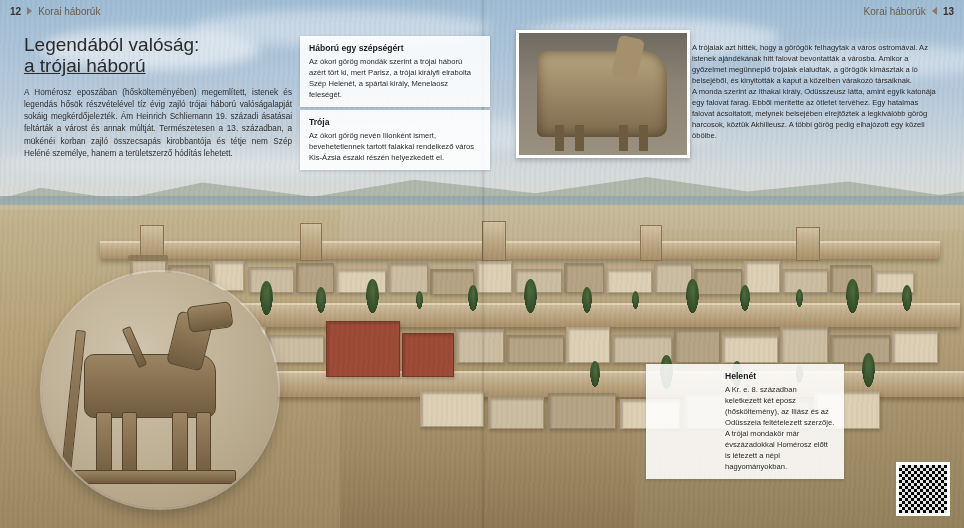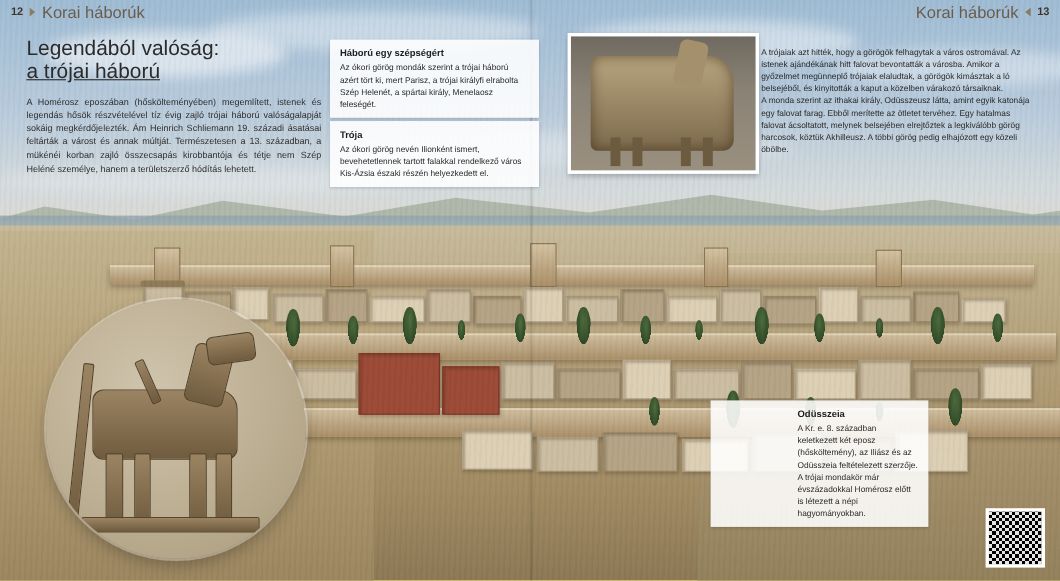--- a/index.html
+++ b/index.html
@@ -167,21 +167,21 @@
     font-size: 9px;
     color: #55493d;
   }
   .pnum {
     font-weight: bold;
     font-size: 10px;
     color: #3d342b;
   }
   .chapter {
     color: #6a5c4c;
-    font-size: 15px;
+    font-size: 10px;
   }
   .tri {
     width: 0; height: 0;
     border-top: 4px solid transparent;
     border-bottom: 4px solid transparent;
   }
   .tri.right { border-left: 5px solid #8a7a66; }
   .tri.left  { border-right: 5px solid #8a7a66; }
 
   
@@ -423,18 +423,18 @@
   </div>
 
   <div class="box" id="box-falo">
     <p style="margin-top:6px;">A trójaiak azt hitték, hogy a görögök felhagytak a város ostromával. Az istenek ajándékának hitt falovat bevontatták a városba. Amikor a győzelmet megünneplő trójaiak elaludtak, a görögök kimásztak a ló belsejéből, és kinyitották a kaput a közelben várakozó társaiknak.</p>
     <p>A monda szerint az ithakai király, Odüsszeusz látta, amint egyik katonája egy falovat farag. Ebből merítette az ötletet tervéhez. Egy hatalmas falovat ácsoltatott, melynek belsejében elrejtőztek a legkiválóbb görög harcosok, köztük Akhilleusz. A többi görög pedig elhajózott egy közeli öbölbe.</p>
   </div>
 
   <div class="box" id="box-homerosz">
 
     <div class="txtwrap">
-      <h3>Odüsszeia</h3>
+      <h3>Helenét</h3>
       <p>A Kr. e. 8. században keletkezett két eposz (hősköltemény), az Iliász és az Odüsszeia feltételezett szerzője. A trójai mondakör már évszázadokkal Homérosz előtt is létezett a népi hagyományokban.</p>
     </div>
   </div>
 
 </div>
 
 </body></html>

